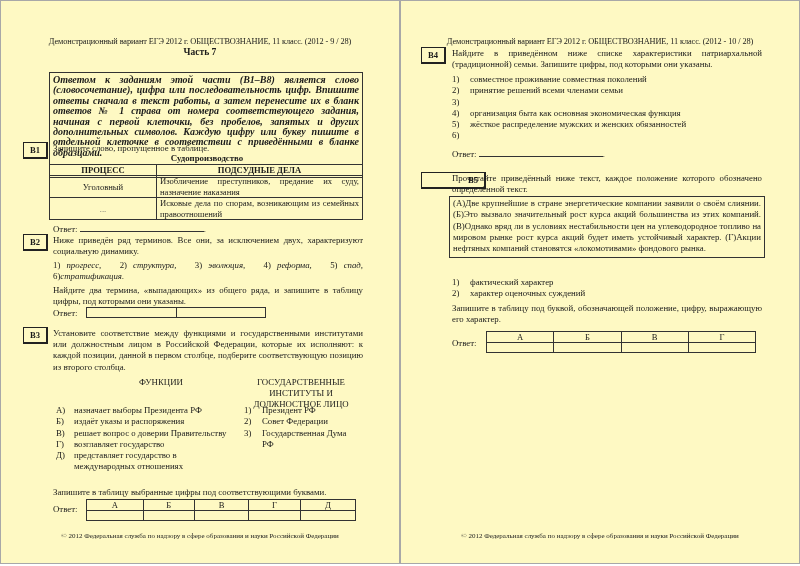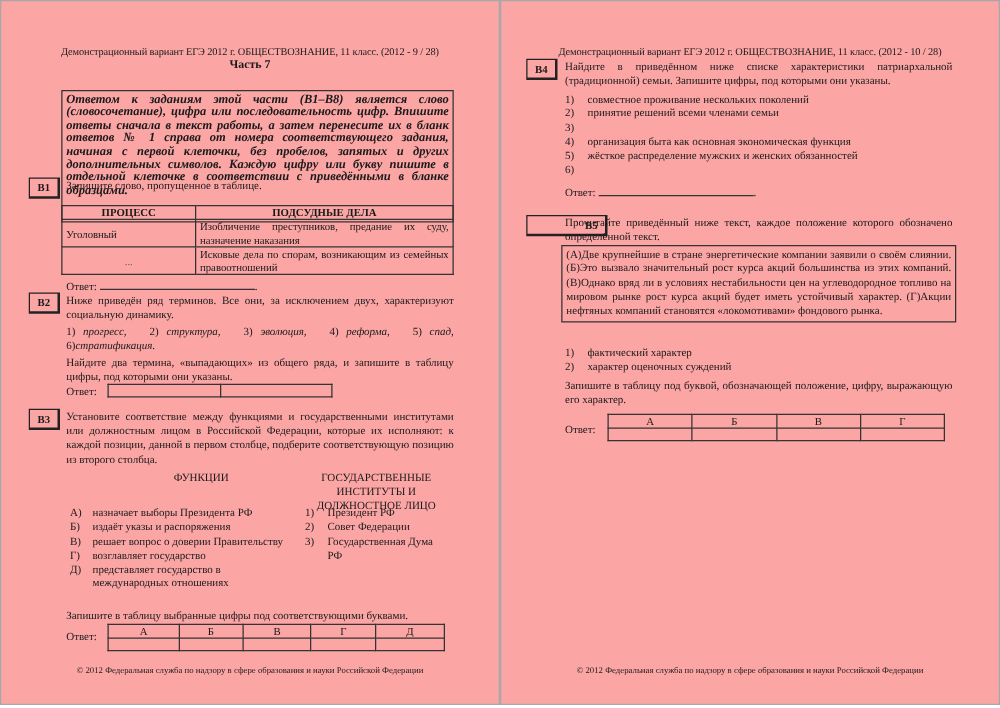--- a/index.html
+++ b/index.html
@@ -2,21 +2,21 @@
 <html><head>
 <meta charset="utf-8">
 <style>
   html, body { margin:0; padding:0; }
   body {
     width:800px; height:566px; overflow:hidden; background:#ffffff;
     font-family:"Liberation Serif", "DejaVu Serif", serif; color:#1a1a1a;
     position:relative;
   }
   .page {
-    position:absolute; top:0; height:564px; background:#fca5a5;
+    position:absolute; top:0; height:564px; background:#fef9c3;
     border:1px solid #a8a8a8; box-sizing:border-box;
   }
   #page-left { left:0; width:400px; }
   #page-right { left:400px; width:400px; border-left:1px solid #a8a8a8; }
   .hdr {
     position:absolute; left:0; right:0; text-align:center;
     font-size:8.3px; top:36px; letter-spacing:-0.1px;
   }
   .footer {
     position:absolute; left:0; right:0; text-align:center;
@@ -47,28 +47,29 @@
 </head>
 <body>
 
 <div class="page" id="page-left">
   <div class="hdr">Демонстрационный вариант ЕГЭ 2012 г.   ОБЩЕСТВОЗНАНИЕ,  11  класс. (2012 - 9 / 28)</div>
   <div class="part-title">Часть 7</div>
   <div class="instr">Ответом к заданиям этой части (В1–В8) является слово (словосочетание), цифра или последовательность цифр. Впишите ответы сначала в текст работы, а затем перенесите их в бланк ответов № 1 справа от номера соответствующего задания, начиная с первой клеточки, без пробелов, запятых и других дополнительных символов. Каждую цифру или букву пишите в отдельной клеточке в соответствии с приведёнными в бланке образцами.</div>
 
   <div class="task-label" style="left:22px;top:141px;">B1</div>
   <div class="txt" style="left:52px;top:142px;width:320px;">Запишите слово, пропущенное в таблице.</div>
+  <div class="txt" style="left:48px;top:152px;width:316px;text-align:center;font-weight:bold;">Судопроизводство</div>
   <table class="grid" style="left:48px;top:163px;width:314px;">
     <tbody>
         <tr style="height:10px;">
       <th style="width:100px;font-weight:bold;">ПРОЦЕСС</th>
       <th style="font-weight:bold;">ПОДСУДНЫЕ ДЕЛА</th>
     </tr>
     <tr style="height:22px;">
-      <td style="">Уголовный</td>
+      <td style="text-align:center;">Уголовный</td>
       <td style="line-height:10.5px;text-align:justify;">Изобличение преступников, предание их суду, назначение наказания</td>
     </tr>
     <tr style="height:22px;">
       <td style="text-align:center;color:#666;">...</td>
       <td style="line-height:10.5px;text-align:justify;">Исковые дела по спорам, возникающим из семейных правоотношений</td>
     </tr>
   </tbody>
     </table>
   <div class="txt" style="left:52px;top:221px;">
     <span>Ответ:</span>
@@ -163,21 +164,21 @@
 </div>
 
 <div class="page" id="page-right">
   <div class="hdr">Демонстрационный вариант ЕГЭ 2012 г.   ОБЩЕСТВОЗНАНИЕ,  11  класс. (2012 - 10 / 28)</div>
 
   <div class="task-label" style="left:20px;top:46px;">B4</div>
   <div class="txt" style="left:51px;top:47px;width:310px;">Найдите в приведённом ниже списке характеристики патриархальной (традиционной) семьи. Запишите цифры, под которыми они указаны.</div>
   <div class="list" style="left:51px;top:73px;width:310px;">
     <div class="row">
         <span class="num">1)</span>
-        <span>совместное проживание нескольких поколений</span>
+        <span>совместное проживание совместная поколений</span>
       </div>
     <div class="row">
         <span class="num">2)</span>
         <span>принятие решений всеми членами семьи</span>
       </div>
     <div class="row">
         <span class="num">3)</span>
       </div>
     <div class="row">
         <span class="num">4)</span>

